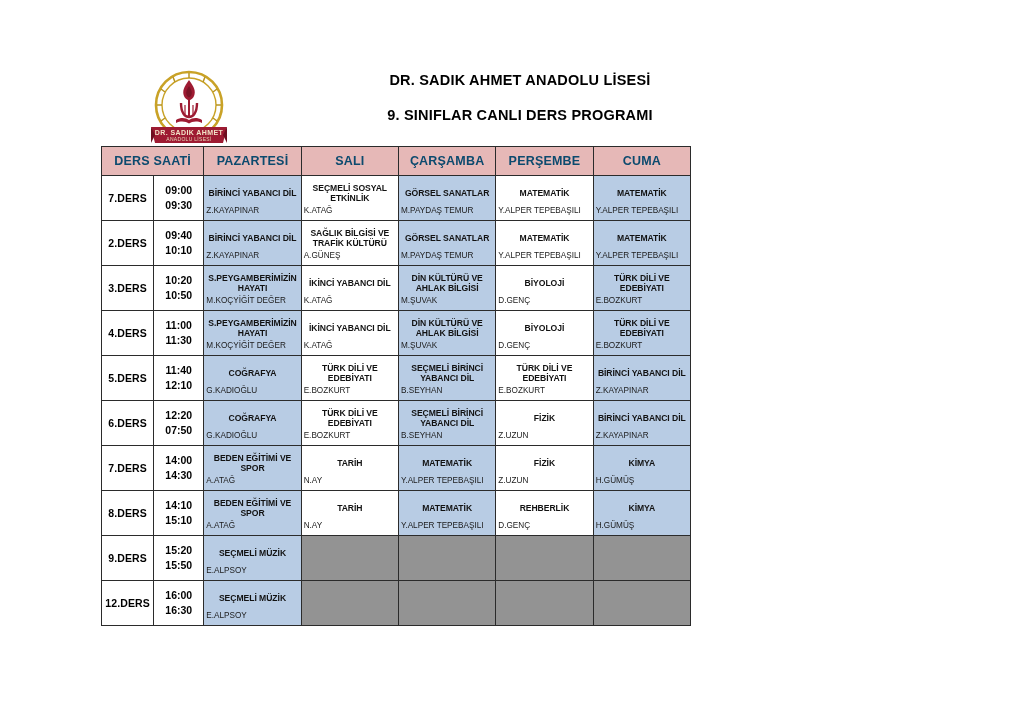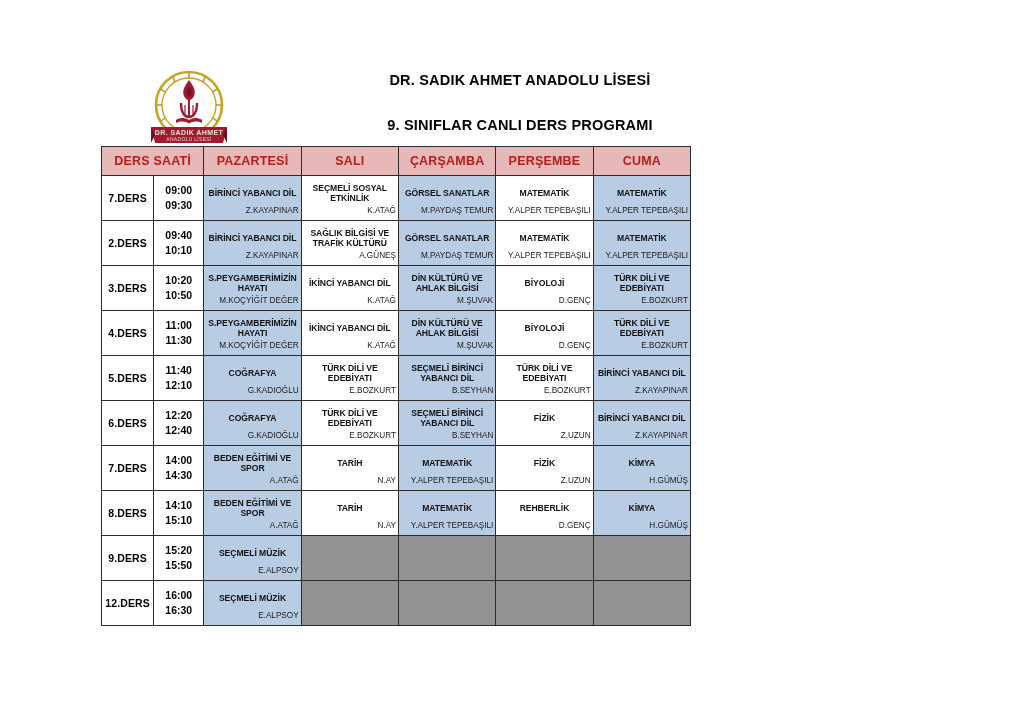--- a/index.html
+++ b/index.html
@@ -48,21 +48,21 @@
     width: 540px;
     text-align: center;
   }
   .title-main {
     font-size: 14.5px;
     font-weight: bold;
     letter-spacing: .2px;
     white-space: nowrap;
   }
   .title-sub {
-    margin-top: 29px;
+    margin-top: 19px;
     font-size: 14.5px;
     font-weight: bold;
     letter-spacing: .2px;
     white-space: nowrap;
   }
 
   
   .table-wrap {
     position: absolute;
     left: 101px;
@@ -104,21 +104,21 @@
 
   
   .dayhead {
     background: #e6b8b7 !important;
     height: 28px;
     border: 1.4px solid #2b2b2b !important;
   }
   .dayhead-text {
     font-size: 12.5px;
     font-weight: bold;
-    color: #b91c1c;
+    color: #0c4a6e;
     letter-spacing: .2px;
     line-height: 28px;
     display: block;
   }
 
   
   tr.lesson-row > td { height: 44px; }
 
   .ders-label {
     font-size: 10.5px;
@@ -152,21 +152,21 @@
     align-items: center;
     justify-content: center;
     text-align: center;
   }
   .teacher {
     font-size: 8.2px;
     font-weight: normal;
     line-height: 10px;
     color: #1a1a1a;
     flex: 0 0 auto;
-    text-align: right;
+    text-align: left;
   }
 
   
   td.fill-blue  { background: #b8cce4 !important; }
   td.fill-white { background: #ffffff !important; }
   td.fill-gray  { background: #939393 !important; }
   td.fill-gray .cell { visibility: hidden; }
 
   
   .logo svg { display: block; }
@@ -460,21 +460,21 @@
               </div>
             </td>
           </tr>
           <tr class="lesson-row">
             <td>
               <div class="ders-label">6.DERS</div>
             </td>
             <td>
               <div class="time-stack">
                 <div>12:20</div>
-                <div>12:40</div>
+                <div>07:50</div>
               </div>
             </td>
             <td class="fill-blue">
               <div class="cell">
                 <div class="subject">COĞRAFYA</div>
                 <div class="teacher">G.KADIOĞLU</div>
               </div>
             </td>
             <td class="fill-white">
               <div class="cell">

